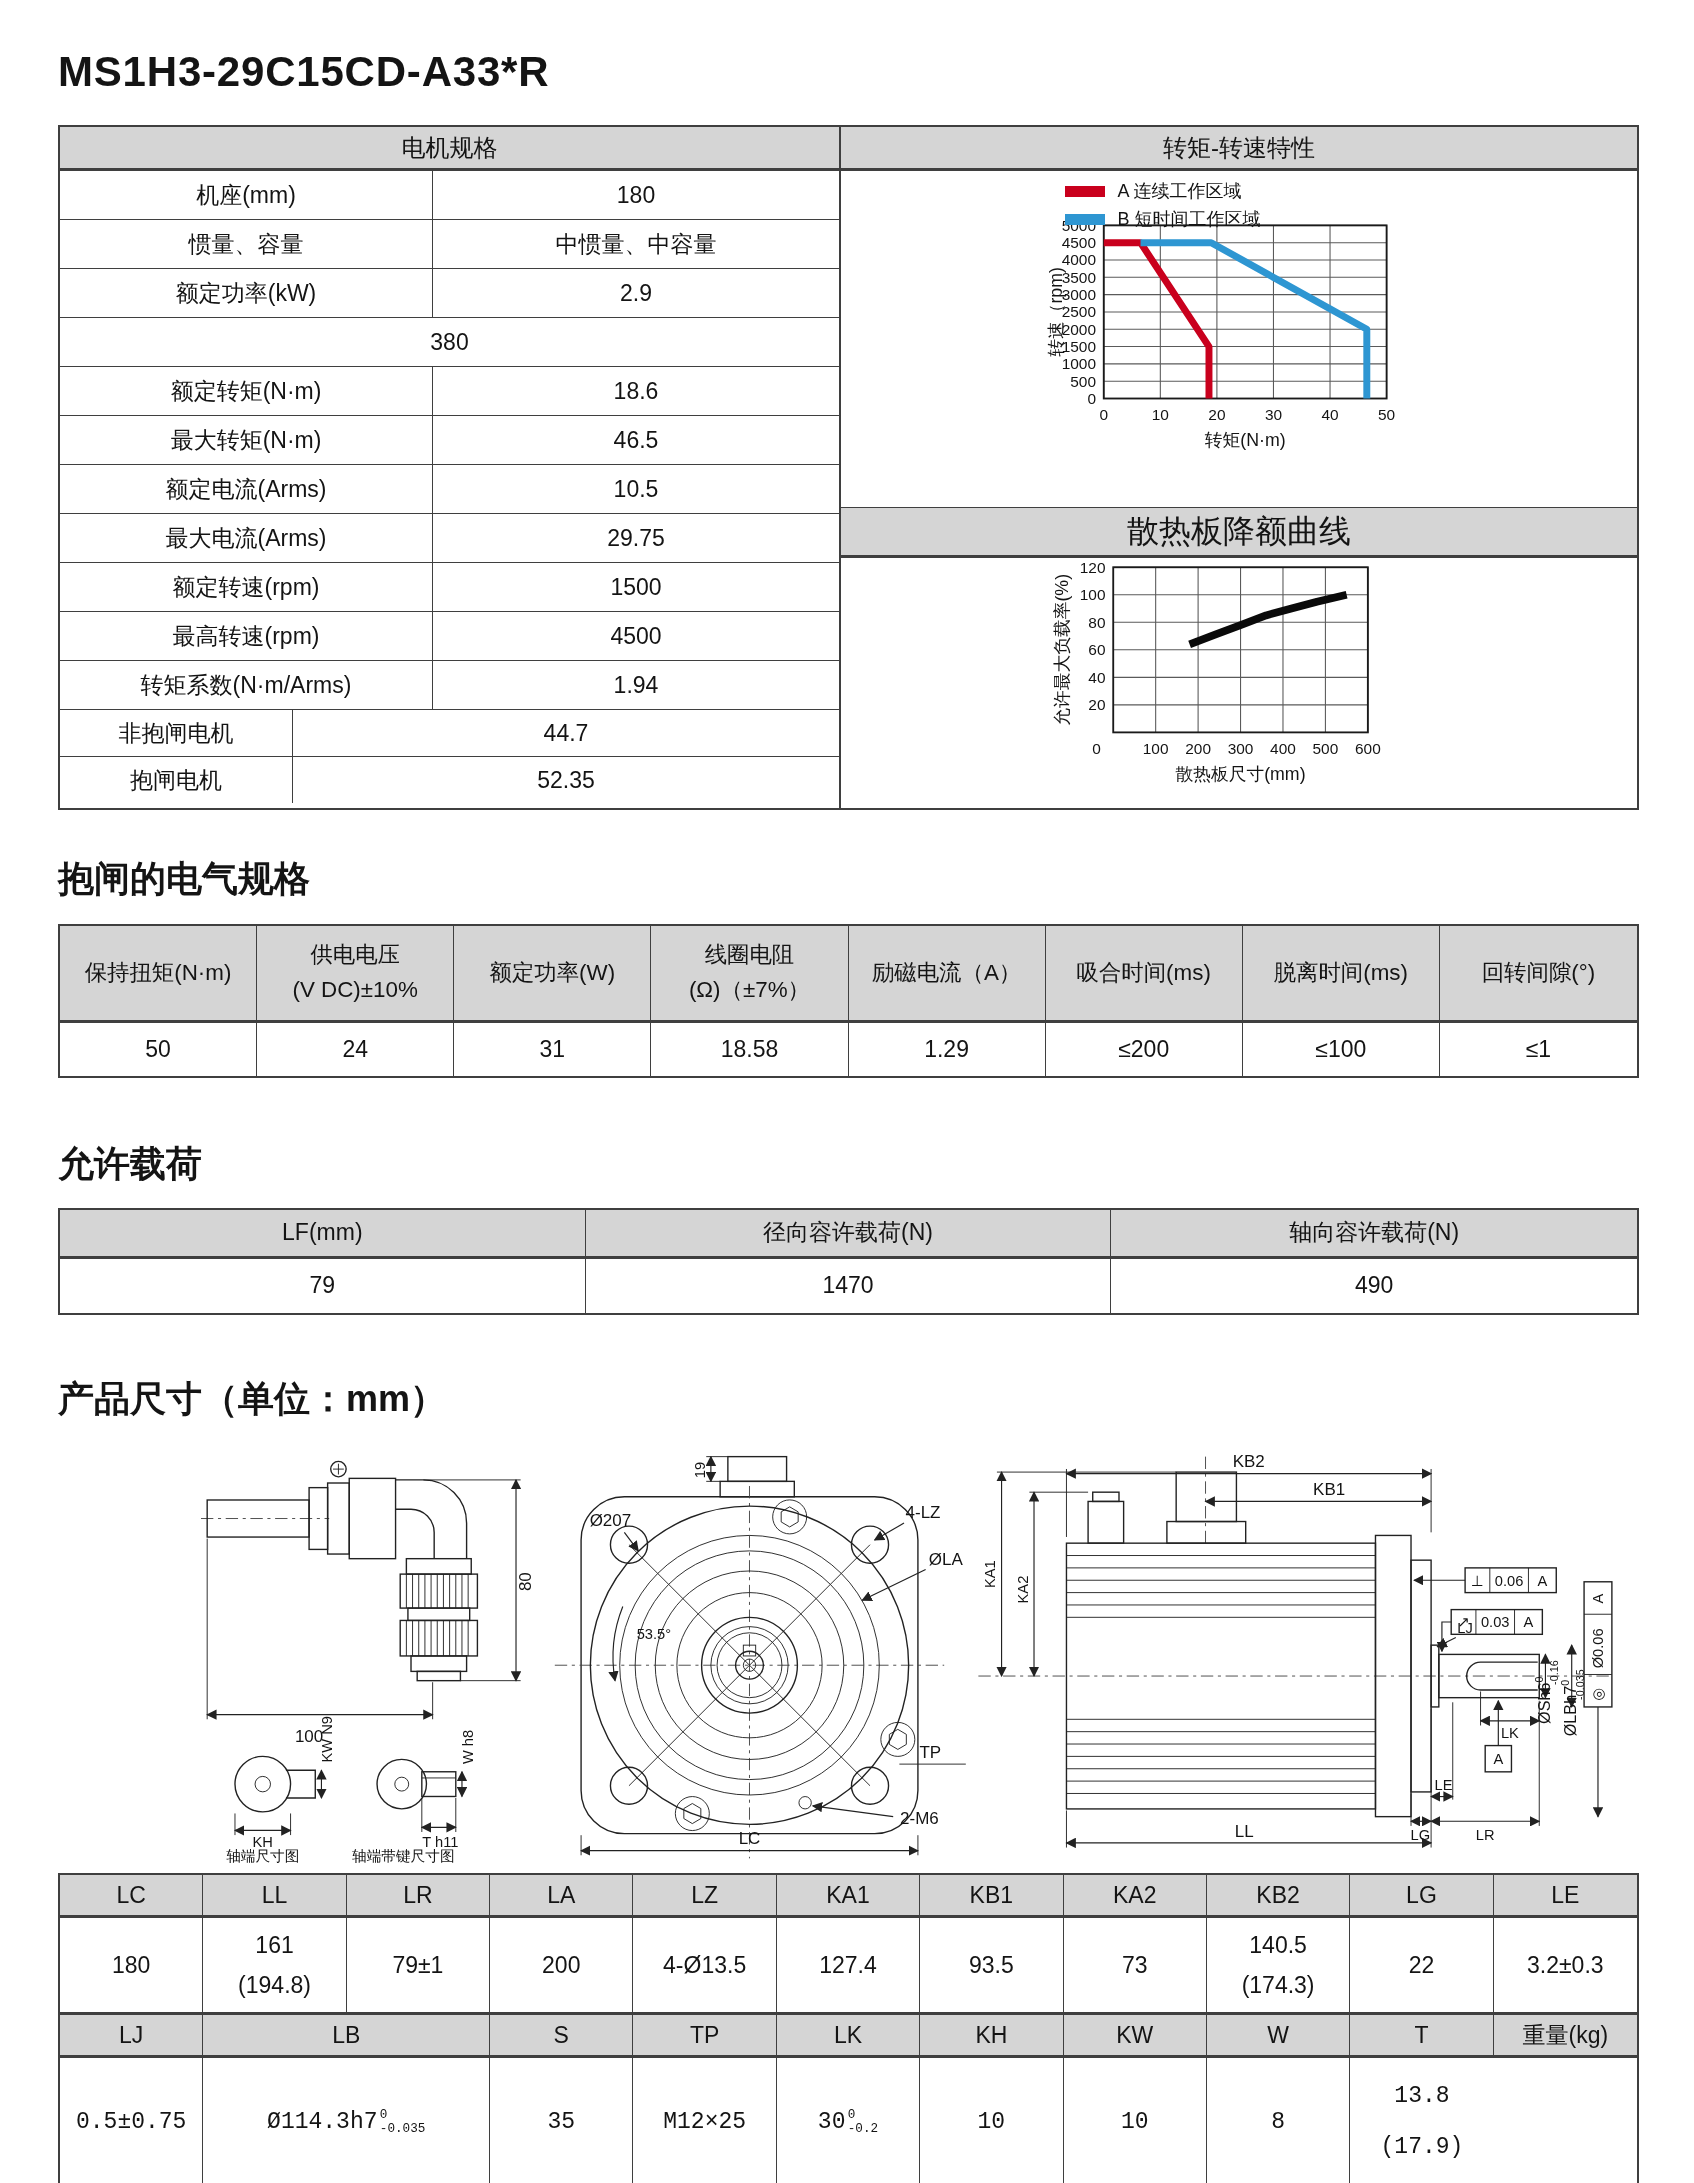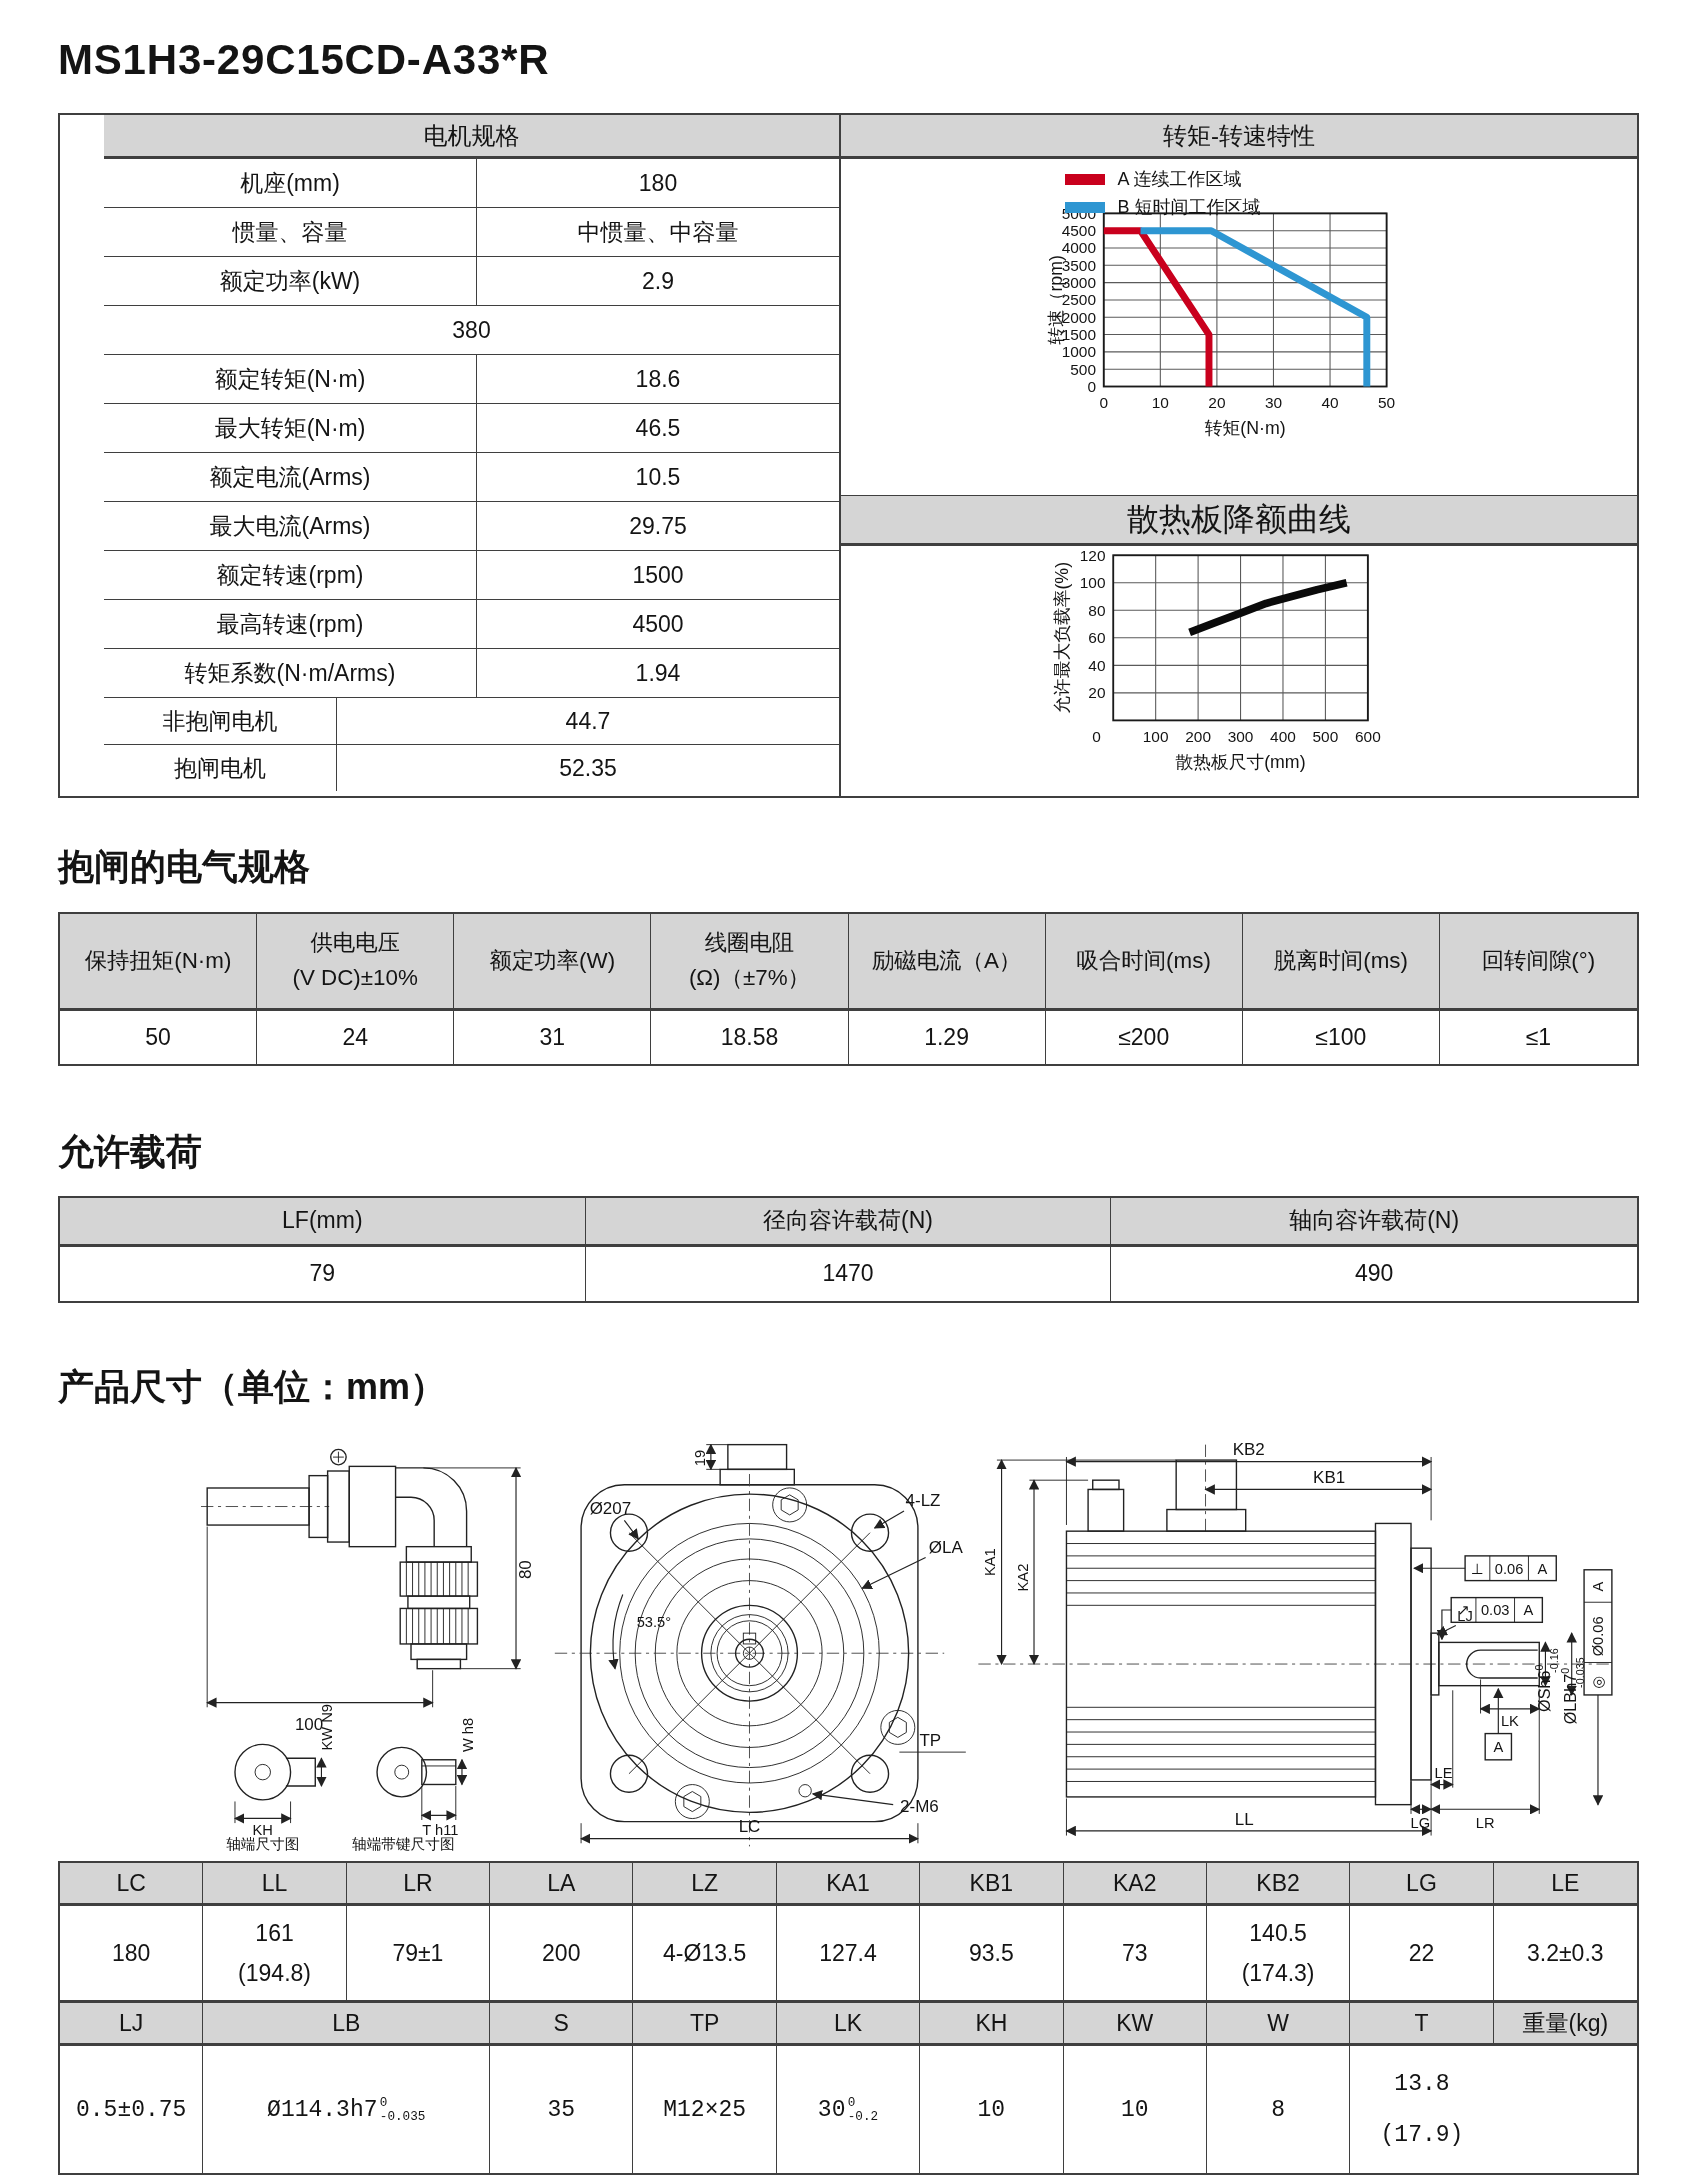--- a/index.html
+++ b/index.html
@@ -2,24 +2,24 @@
 <html style="font-size:12.4px"><head>
 <meta charset="utf-8">
 <style>
   html,body{margin:0;padding:0;}
   body{
     width:1695px;height:2183px;background:#ffffff;color:#141414;
     font-family:"Liberation Sans","DejaVu Sans",sans-serif;
     position:relative;overflow:hidden;
   }
   .page{position:relative;padding:36px 56px 0 58px;}
-  .doc-title{font-size:42px;font-weight:bold;letter-spacing:0.8px;margin:0 0 29px 0;}
+  .doc-title{font-size:42px;font-weight:bold;letter-spacing:0.8px;margin:12px 0 29px 0;}
 
   
-  .spec-wrap{display:flex;border:2.3px solid #3f3f3f;padding-left:44px;}
+  .spec-wrap{display:flex;border:2.3px solid #3f3f3f;}
   .spec-left{width:783px;border-right:2.3px solid #3f3f3f;}
   .band{height:44px;background:#d5d5d5;display:flex;align-items:center;justify-content:center;
         font-size:24px;border-bottom:3.1px solid #3f3f3f;box-sizing:border-box;}
   .spec-row{height:49px;display:flex;border-bottom:1.5px solid #3f3f3f;box-sizing:border-box;}
   .spec-row .lbl{width:373px;border-right:1.5px solid #3f3f3f;display:flex;align-items:center;justify-content:center;font-size:23px;box-sizing:border-box;}
   .spec-row .val{flex:1;display:flex;align-items:center;justify-content:center;font-size:23px;}
   .inertia-row{height:93px;display:flex;box-sizing:border-box;}
   .inertia-row .lbl{width:373px;border-right:1.5px solid #3f3f3f;display:flex;align-items:center;justify-content:center;font-size:23px;box-sizing:border-box;}
   .inertia-right{flex:1;display:flex;flex-direction:column;}
   .inertia-sub{flex:1;display:flex;box-sizing:border-box;}

